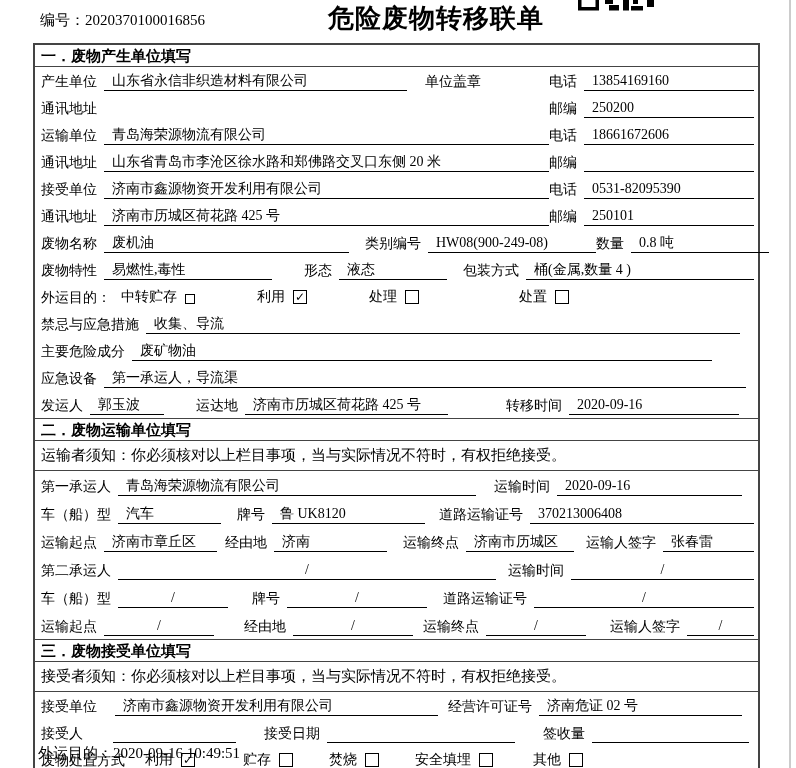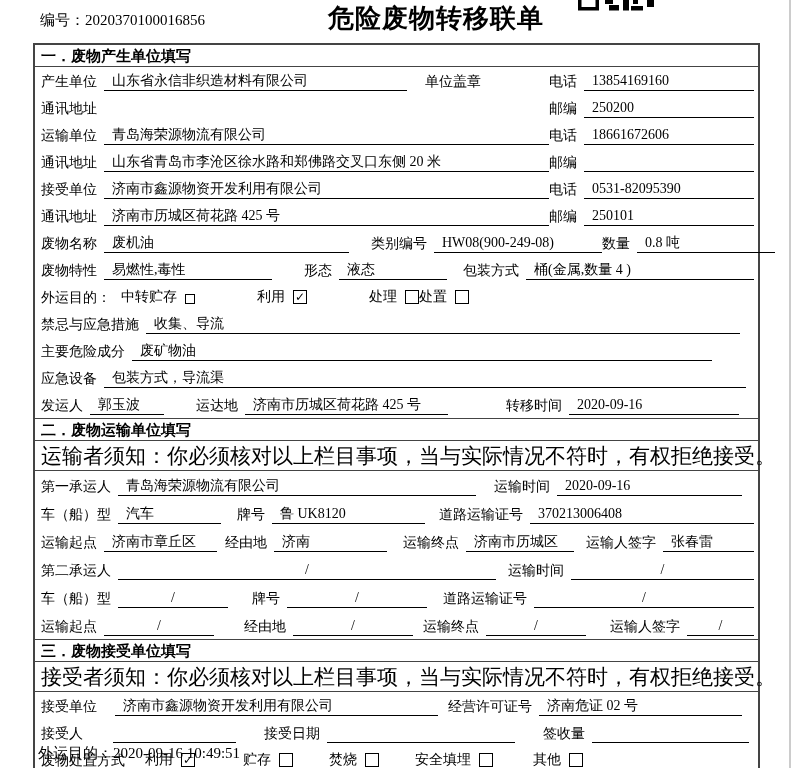--- a/index.html
+++ b/index.html
@@ -23,21 +23,21 @@
   }
   .section{border-bottom:1.5px solid #444;}
   .section:last-child{border-bottom:none;}
   .sec-title{
     height:21px;line-height:21px;padding-left:6px;
     font-family:"Liberation Sans","DejaVu Sans",sans-serif;
     font-weight:bold;font-size:15px;border-bottom:1.5px solid #444;
   }
   .note{
     height:29px;display:flex;align-items:center;padding-left:6px;
-    font-size:21px;border-bottom:1.5px solid #444;white-space:nowrap;
+    font-size:15px;border-bottom:1.5px solid #444;white-space:nowrap;
   }
   .row{
     height:24px;display:flex;align-items:flex-end;
     padding:0 4px 3px 6px;font-size:14px;
   }
   .sec2 .row{height:25px;}
   .lbl{white-space:nowrap;flex:0 0 auto;}
   .txt{white-space:nowrap;flex:0 0 auto;}
   .fld{
     border-bottom:1.2px solid #000;margin-left:7px;
@@ -114,21 +114,21 @@
       </div>
       <div class="row">
         <span class="lbl">通讯地址</span>
         <span class="fld" style="flex: 0 0 437px;">济南市历城区荷花路 425 号</span>
         <span class="lbl" style="margin-left: auto;">邮编</span>
         <span class="fld" style="flex: 0 0 162px;">250101</span>
       </div>
       <div class="row">
         <span class="lbl">废物名称</span>
         <span class="fld" style="flex: 0 0 237px;">废机油</span>
-        <span class="lbl" style="margin-left: 22px;">类别编号</span>
+        <span class="lbl" style="margin-left: 16px;">类别编号</span>
         <span class="fld" style="flex: 0 0 160px;">HW08(900-249-08)</span>
         <span class="lbl" style="margin-left: auto;">数量</span>
         <span class="fld" style="flex: 0 0 130px;">0.8 吨</span>
       </div>
       <div class="row">
         <span class="lbl">废物特性</span>
         <span class="fld" style="flex: 0 0 160px;">易燃性,毒性</span>
         <span class="lbl" style="margin-left: 32px;">形态</span>
         <span class="fld" style="flex: 0 0 100px;">液态</span>
         <span class="lbl" style="margin-left: 16px;">包装方式</span>
@@ -141,36 +141,36 @@
           <span class="cb-box sm"></span>
         </span>
         <span class="cb" style="margin-left: 62px;">
           <span class="cb-lbl">利用</span>
           <span class="cb-box">✓</span>
         </span>
         <span class="cb" style="margin-left: 62px;">
           <span class="cb-lbl">处理</span>
           <span class="cb-box"></span>
         </span>
-        <span class="cb" style="">
+        <span class="cb" style="margin-left: 100px;">
           <span class="cb-lbl">处置</span>
           <span class="cb-box"></span>
         </span>
       </div>
       <div class="row">
         <span class="lbl">禁忌与应急措施</span>
         <span class="fld flex" style="margin-right: 14px;">收集、导流</span>
       </div>
       <div class="row">
         <span class="lbl">主要危险成分</span>
         <span class="fld flex" style="margin-right: 42px;">废矿物油</span>
       </div>
       <div class="row">
         <span class="lbl">应急设备</span>
-        <span class="fld flex" style="margin-right: 8px;">包装方式，导流渠</span>
+        <span class="fld flex" style="margin-right: 8px;">第一承运人，导流渠</span>
       </div>
       <div class="row">
         <span class="lbl">发运人</span>
         <span class="fld" style="flex: 0 0 66px;">郭玉波</span>
         <span class="lbl" style="margin-left: 32px;">运达地</span>
         <span class="fld" style="flex: 0 0 195px;">济南市历城区荷花路 425 号</span>
         <span class="lbl" style="margin-left: 58px;">转移时间</span>
         <span class="fld flex" style="margin-right: 15px;">2020-09-16</span>
       </div>
     </div>

